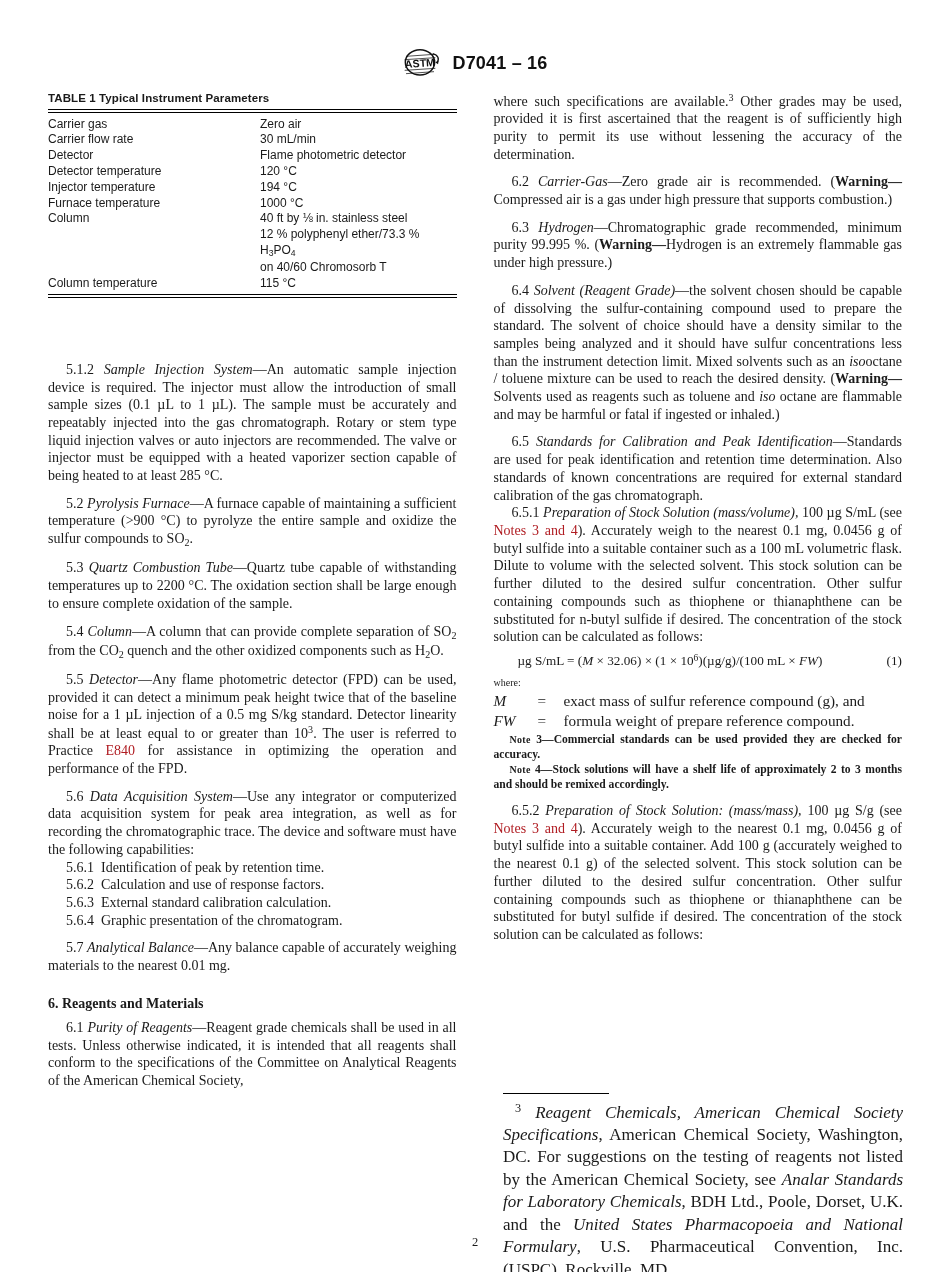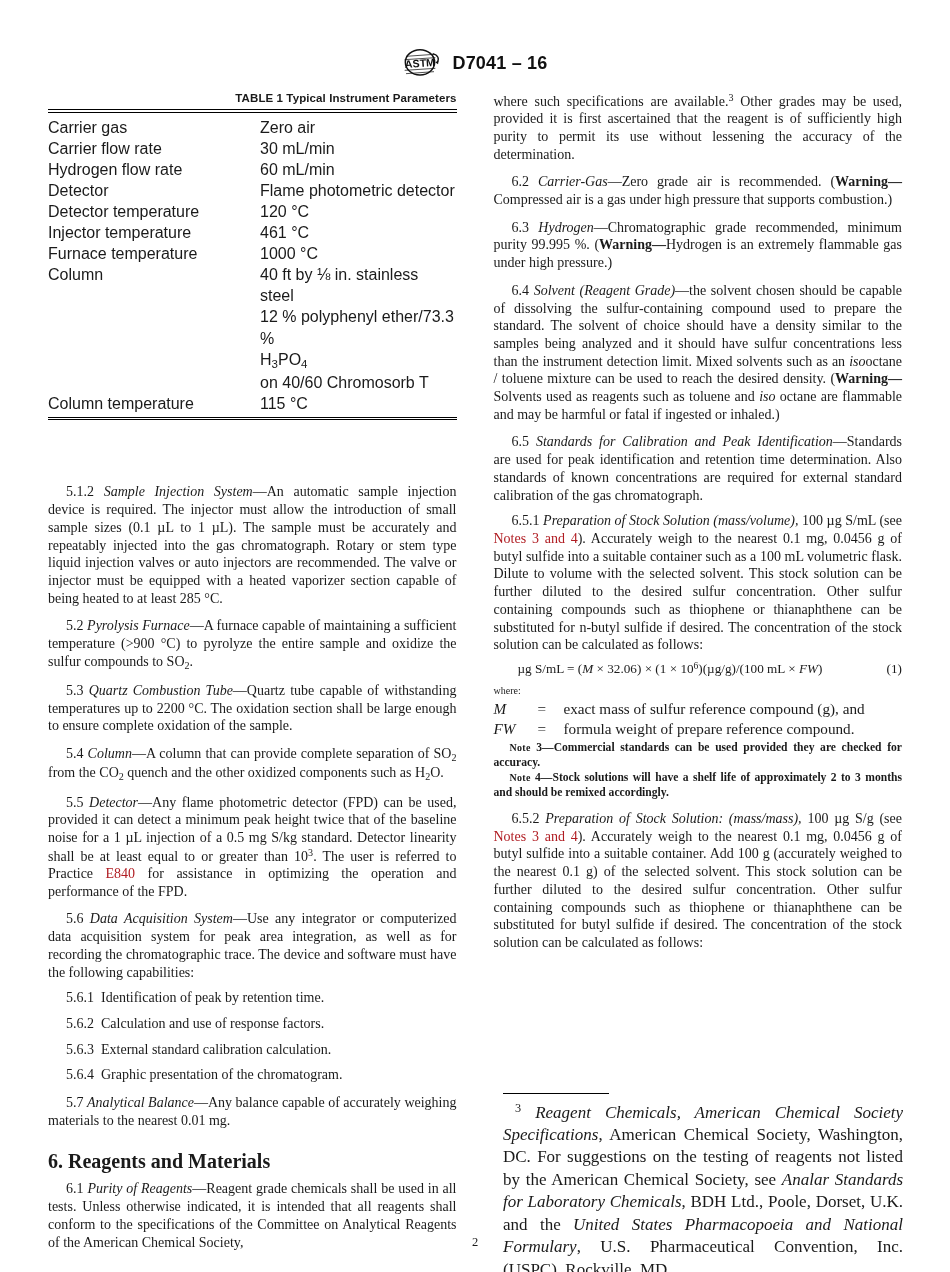--- a/index.html
+++ b/index.html
@@ -53,39 +53,39 @@
   }
   .col {
     width: 418px;
   }
 
   
   .tbl-title {
     font-family: "Liberation Sans", sans-serif;
     font-weight: bold;
     font-size: 11.5px;
-    text-align: right;
+    text-align: left;
     margin: 0 0 5px 0;
     letter-spacing: 0.1px;
   }
   .tbl-wrap {
     border-top: 1px solid #000;
     border-bottom: 1px solid #000;
     padding: 1.5px 0;
   }
   .tbl-inner {
     border-top: 1px solid #000;
     border-bottom: 1px solid #000;
     padding: 4px 0 3px 0;
   }
   table.params {
     width: 100%;
     border-collapse: collapse;
     font-family: "Liberation Sans", sans-serif;
-    font-size: 16px;
+    font-size: 12px;
     line-height: 1.32;
   }
   table.params td {
     padding: 0;
     vertical-align: top;
   }
   td.p-label { width: 212px; padding-left: 18px; }
   td.p-value { }
   sub { font-size: 0.72em; vertical-align: -0.25em; }
   sup { font-size: 0.72em; vertical-align: 0.45em; }
@@ -94,29 +94,29 @@
   p.body {
     margin: 0 0 0 0;
     font-size: 14px;
     line-height: 1.265;
     text-align: justify;
     text-indent: 18px;
     hyphens: manual;
   }
   p.body.noindent { text-indent: 0; }
   p.gap { margin-top: 10px; }
-  p.tight { margin-top: 8px; }
+  p.tight { margin-top: 0; }
   .it { font-style: italic; }
   .bd { font-weight: bold; }
   .lnk { color: #b01c22; }
 
   h3.sec-head {
     font-family: "Liberation Serif", serif;
     font-weight: bold;
-    font-size: 20px;
+    font-size: 14px;
     margin: 21px 0 7px 0;
     text-indent: 0;
   }
 
   
   p.equation {
     margin: 7px 0 7px 0;
     font-size: 13.2px;
     text-align: left;
     text-indent: 0;
@@ -220,34 +220,30 @@
             <tbody>
               <tr>
                 <td class="p-label">Carrier gas</td>
                 <td class="p-value">Zero air</td>
               </tr>
               <tr>
                 <td class="p-label">Carrier flow rate</td>
                 <td class="p-value">30 mL/min</td>
               </tr>
               <tr>
-                <td class="p-label">Hydrogen flow rate</td>
-                <td class="p-value">60 mL/min</td>
-              </tr>
-              <tr>
                 <td class="p-label">Detector</td>
                 <td class="p-value">Flame photometric detector</td>
               </tr>
               <tr>
                 <td class="p-label">Detector temperature</td>
                 <td class="p-value">120 °C</td>
               </tr>
               <tr>
                 <td class="p-label">Injector temperature</td>
-                <td class="p-value">461 °C</td>
+                <td class="p-value">194 °C</td>
               </tr>
               <tr>
                 <td class="p-label">Furnace temperature</td>
                 <td class="p-value">1000 °C</td>
               </tr>
               <tr>
                 <td class="p-label">Column</td>
                 <td class="p-value">40 ft by ⅛ in. stainless steel</td>
               </tr>
               <tr>

